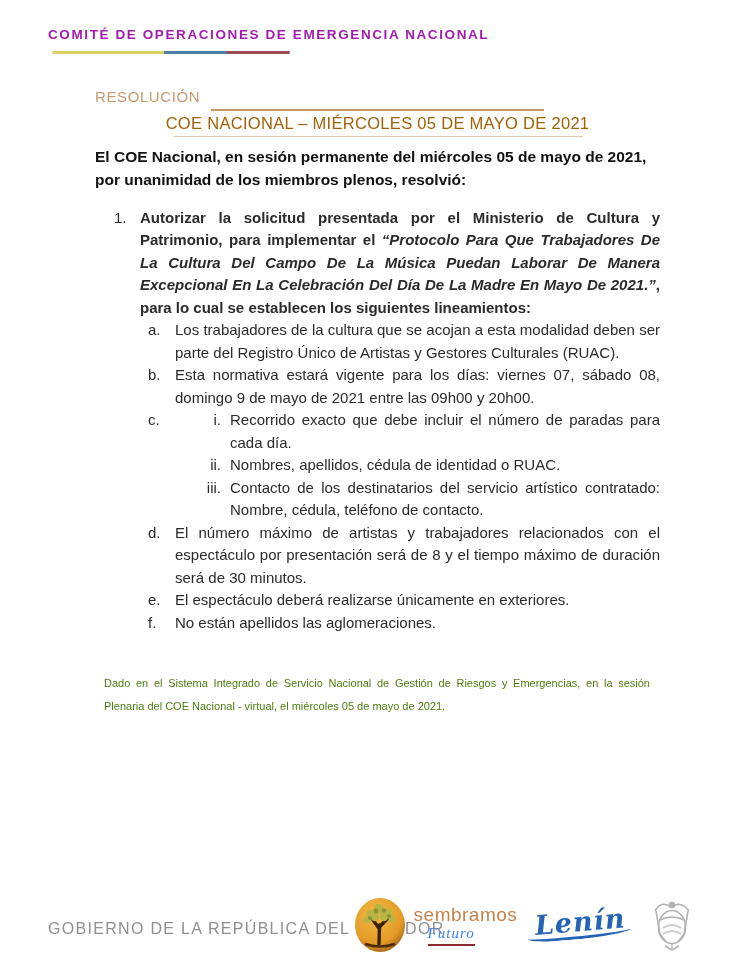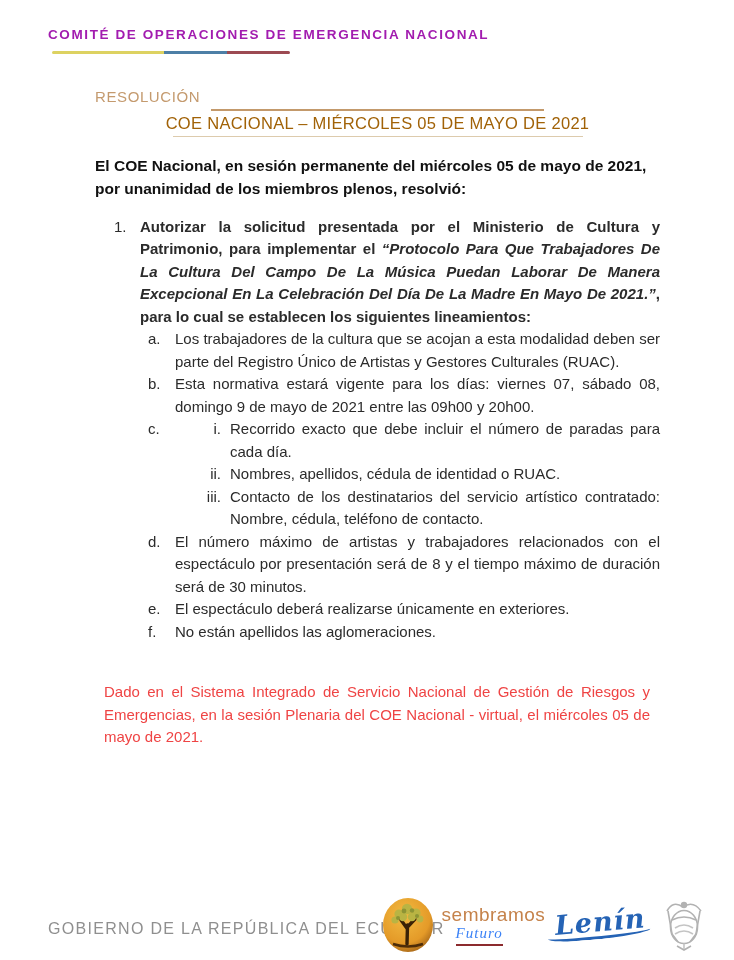--- a/index.html
+++ b/index.html
@@ -22,45 +22,45 @@
   .doc-body{position:absolute;top:88px;left:95px;width:565px;}
   .res-title{
     text-align:left;color:#c49a6e;font-size:15px;letter-spacing:0.6px;margin:0;
   }
   .res-underline{width:333px;height:2px;background:#c3996b;margin:4px auto 3px auto;}
   .res-subtitle{
     text-align:center;color:#a16207;font-size:16.5px;letter-spacing:0.3px;margin:0;
   }
   .res-subunderline{width:410px;height:1px;background:#ddcbad;margin:3px auto 0 auto;}
   .intro{
-    margin-top:18px;font-weight:bold;color:#111;font-size:15.5px;
+    margin-top:9px;font-weight:bold;color:#111;font-size:15.5px;
     line-height:22.5px;text-align:left;
   }
   .numbered-item{display:flex;margin-top:9px;font-size:15px;line-height:22.5px;}
   .numbered-item>.marker{width:45px;padding-left:19px;box-sizing:border-box;flex-shrink:0;}
   .numbered-item>.content{flex:1;}
   .numbered-item p{margin:0;text-align:justify;font-weight:bold;}
   .quote-italic{font-style:italic;}
   .letter-list{margin-left:8px;margin-top:0;}
   .letter-item{display:flex;line-height:22.5px;}
   .letter-item>.marker{width:27px;flex-shrink:0;}
   .letter-item>.text{flex:1;text-align:justify;}
   .roman-list{margin-left:21px;}
   .roman-item{display:flex;line-height:22.5px;}
   .roman-item>.marker{width:25px;text-align:right;margin-right:9px;flex-shrink:0;}
   .roman-item>.text{flex:1;text-align:justify;}
   .closing{
-    margin:38px 10px 0 9px;font-size:15px;line-height:22.5px;text-align:justify;color:#ef4444;
+    margin:38px 10px 0 9px;font-size:11px;line-height:22.5px;text-align:justify;color:#4d7c0f;
   }
   
   .doc-footer{position:absolute;left:0;right:0;bottom:0;height:75px;}
   .government-label{
     position:absolute;left:48px;bottom:22px;color:#8f8f8f;font-size:16px;letter-spacing:1.3px;
   }
-  .footer-logos{position:absolute;right:24px;bottom:6px;display:flex;align-items:center;gap:8px;}
+  .footer-logos{position:absolute;right:36px;bottom:6px;display:flex;align-items:center;gap:16px;}
   .sembramos-logo{display:flex;align-items:center;gap:8px;}
   .sembramos-texts{display:flex;flex-direction:column;line-height:1;}
   .sembramos-word{color:#c5824a;font-size:19px;letter-spacing:0.5px;}
   .futuro-word{
     color:#3b82f6;font-family:"Liberation Serif", serif;font-style:italic;font-weight:normal;
     font-size:15px;margin-top:2px;margin-left:14px;border-bottom:2px solid #8c2b2e;
     padding-bottom:3px;align-self:flex-start;letter-spacing:1px;
   }
   .lenin-signature{
     position:relative;color:#2563b5;font-family:"DejaVu Serif", serif;font-style:italic;

